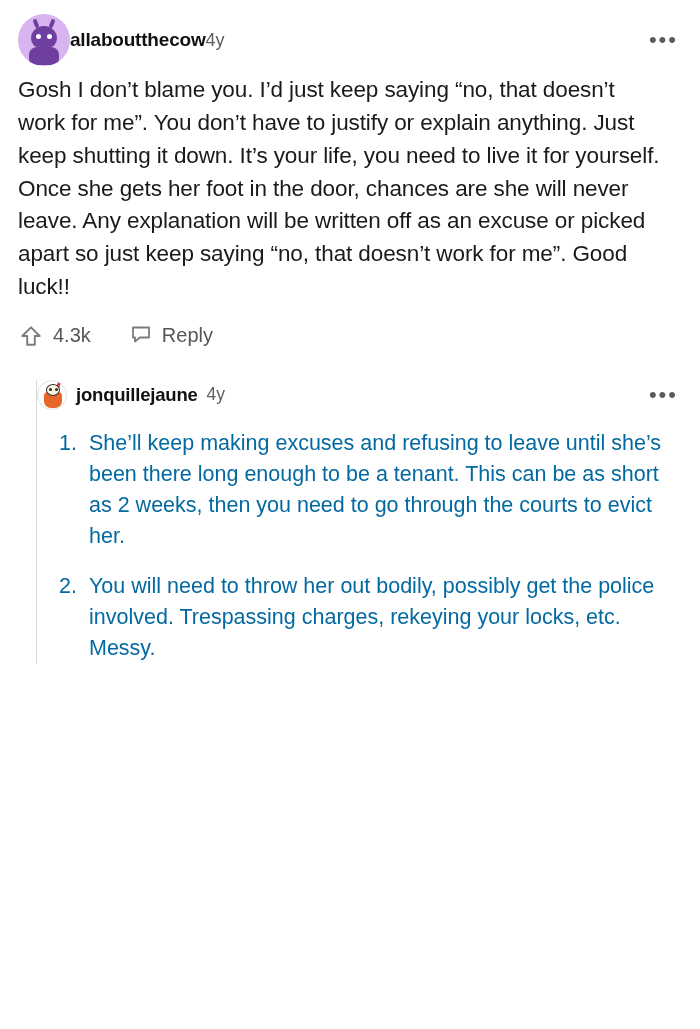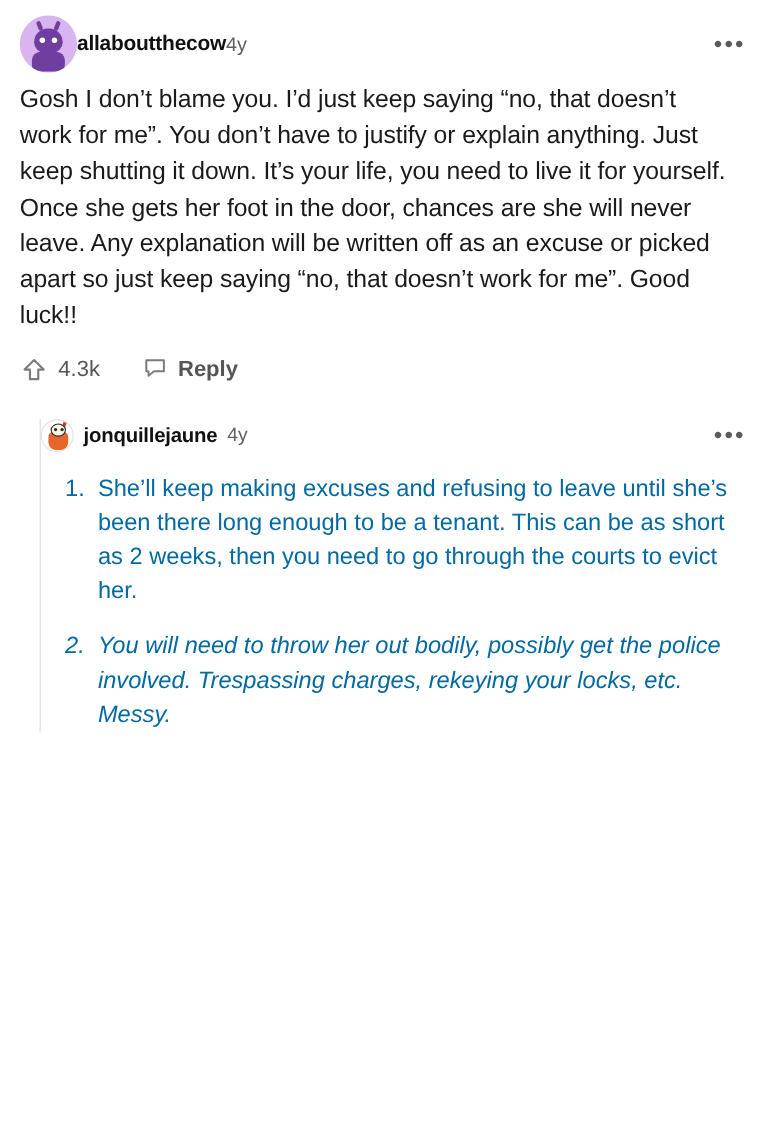--- a/index.html
+++ b/index.html
@@ -131,21 +131,21 @@
   .reply-group {
     display: flex;
     align-items: center;
     gap: 9px;
     margin-left: 28px;
     cursor: pointer;
   }
   .reply-label {
     font-size: 20px;
     color: #555555;
-    font-weight: 700;
+    font-weight: 400;
   }
 
   
   .nested {
     margin-left: 18px;
     border-left: 1.5px solid #d9d9d9;
     margin-top: 20px;
   }
   .nested .comment-head {
     gap: 9px;
@@ -199,21 +199,21 @@
     margin: 16px 0 0 0;
     padding-left: 46px;
     font-size: 21.5px;
     line-height: 1.45;
     color: #0369a1;
   }
   ol.numbered li {
     margin-bottom: 18px;
     padding-left: 6px;
   }
-  ol.numbered li:last-child { margin-bottom: 0; font-style: italic; }
+  ol.numbered li:last-child { margin-bottom: 0; }
 
   .closing {
     font-size: 21.5px;
     line-height: 1.45;
     color: #1a1a1a;
     margin-top: 20px;
   }
 </style>
 </head>
 <body>

